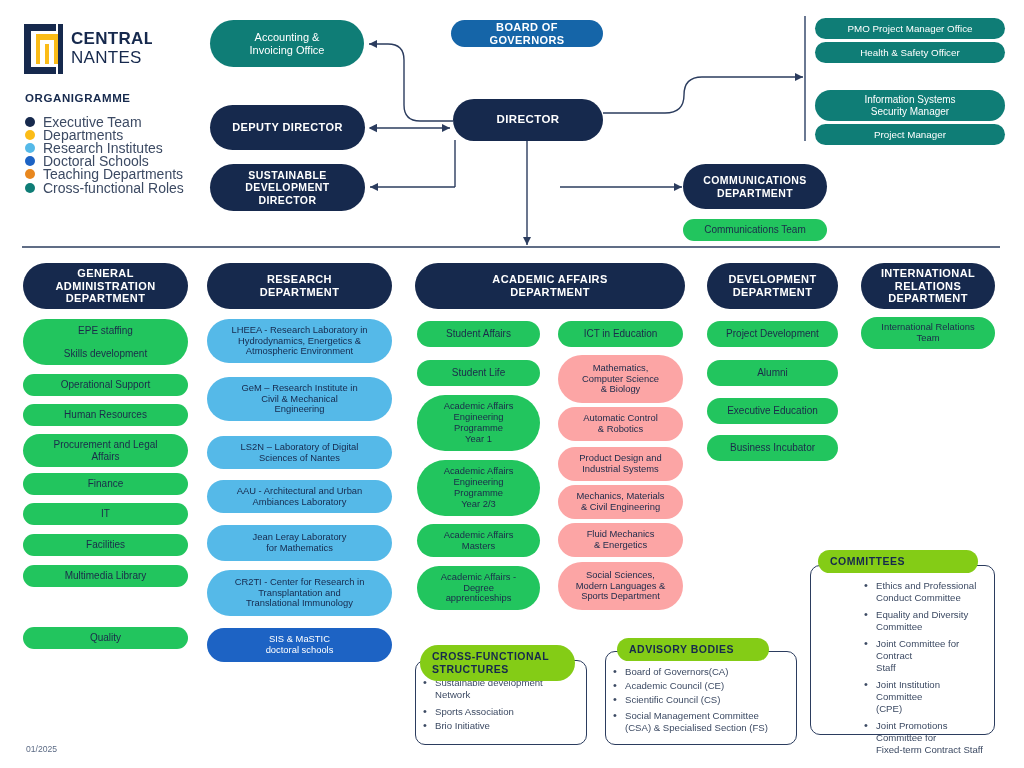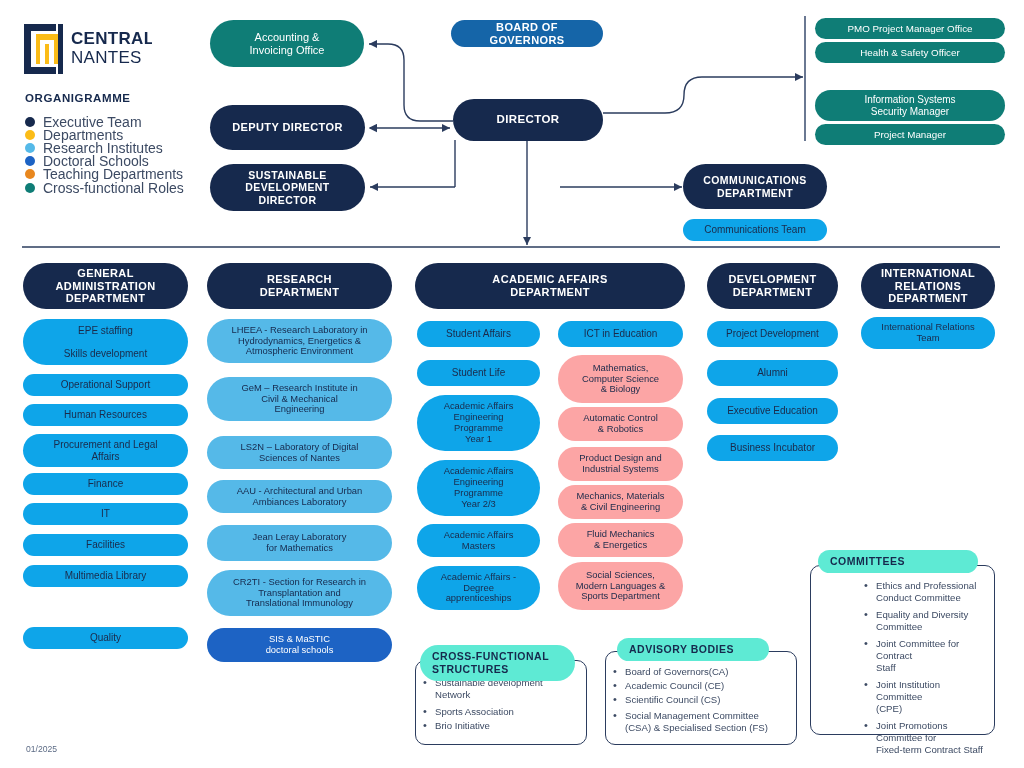--- a/index.html
+++ b/index.html
@@ -20,21 +20,21 @@
     display:flex;
     align-items:center;
     justify-content:center;
     text-align:center;
     line-height:1.15;
     padding:3px 8px;
   }
   .pill.navy   { background:#16294d; color:#ffffff; font-weight:bold; letter-spacing:.4px; }
   .pill.blue   { background:#1565a8; color:#ffffff; font-weight:bold; letter-spacing:.4px; }
   .pill.teal   { background:#0f7d76; color:#ffffff; }
-  .pill.yellow { background:#0ea5e9; color:#1b2a4a; }
+  .pill.yellow { background:#22c55e; color:#1b2a4a; }
   .pill.orange { background:#fca5a5; color:#1b2a4a; }
   .pill.cyan   { background:#55b9e8; color:#16294d; }
   .pill.dblue  { background:#1d63c4; color:#ffffff; }
 
   
   .logo { position:absolute; left:22px; top:22px; width:130px; height:52px; }
   .logo svg { display:block; }
   .organigramme {
     position:absolute; left:25px; top:92px;
     font-size:11.5px; font-weight:bold; letter-spacing:.6px; color:#16294d;
@@ -54,21 +54,21 @@
 
   
   .card {
     position:absolute;
     border:1.6px solid #2b3c5e;
     border-radius:10px;
     background:#ffffff;
   }
   .card-title {
     position:absolute;
-    background:#5eead4;
+    background:#84cc16;
     border-radius:999px;
     font-size:10.5px;
     font-weight:bold;
     letter-spacing:.5px;
     color:#16294d;
     padding:5px 14px 5px 12px;
     line-height:1.25;
     white-space:pre-line;
   }
   .card ul { list-style:none; margin:0; padding:0; }
@@ -211,21 +211,21 @@
 Atmospheric Environment</div>
   <div class="pill cyan item small" style="left:207px; top:377px; width:185px; height:44px; white-space:pre-line;">GeM – Research Institute in
 Civil &amp; Mechanical
 Engineering</div>
   <div class="pill cyan item small" style="left:207px; top:436px; width:185px; height:33px; white-space:pre-line;">LS2N – Laboratory of Digital
 Sciences of Nantes</div>
   <div class="pill cyan item small" style="left:207px; top:480px; width:185px; height:33px; white-space:pre-line;">AAU - Architectural and Urban
 Ambiances Laboratory</div>
   <div class="pill cyan item small" style="left:207px; top:525px; width:185px; height:36px; white-space:pre-line;">Jean Leray Laboratory
 for Mathematics</div>
-  <div class="pill cyan item small" style="left:207px; top:570px; width:185px; height:46px; white-space:pre-line;">CR2TI - Section for Research in
+  <div class="pill cyan item small" style="left:207px; top:570px; width:185px; height:46px; white-space:pre-line;">CR2TI - Center for Research in
 Transplantation and
 Translational Immunology</div>
   <div class="pill dblue item small" style="left:207px; top:628px; width:185px; height:34px; white-space:pre-line;">SIS &amp; MaSTIC
 doctoral schools</div>
 
   <div class="pill navy colhdr" style="left:415px; top:263px; width:270px; height:46px; white-space:pre-line;">ACADEMIC AFFAIRS
 DEPARTMENT</div>
 
   <div class="pill yellow item" style="left:417px; top:321px; width:123px; height:26px;">Student Affairs</div>
   <div class="pill yellow item" style="left:417px; top:360px; width:123px; height:26px;">Student Life</div>

